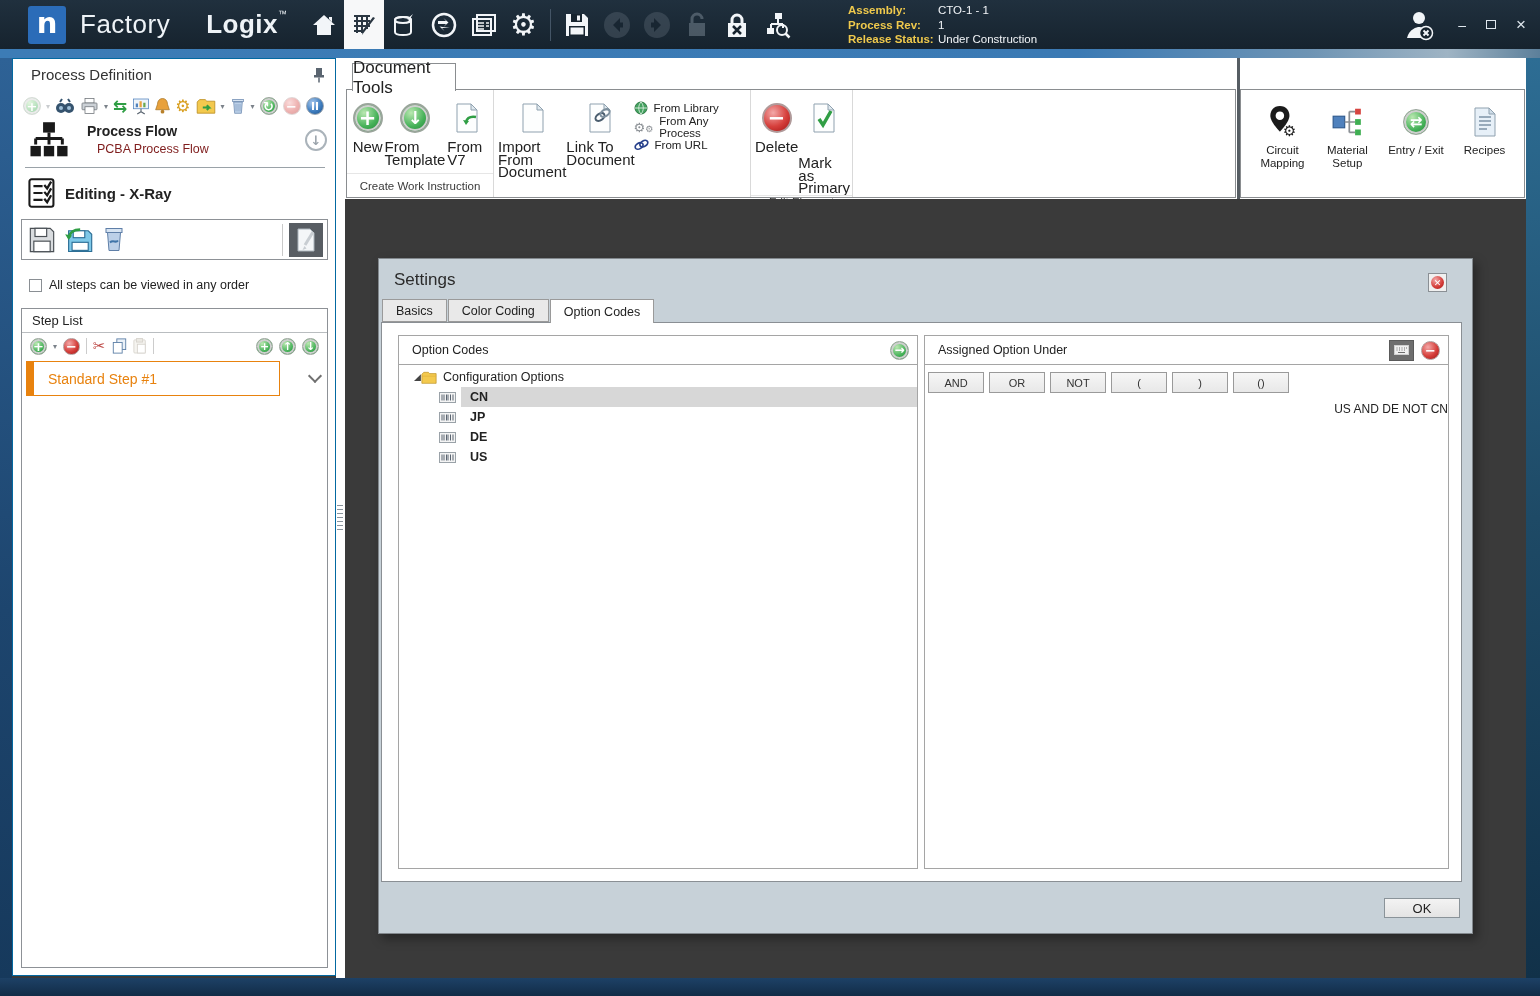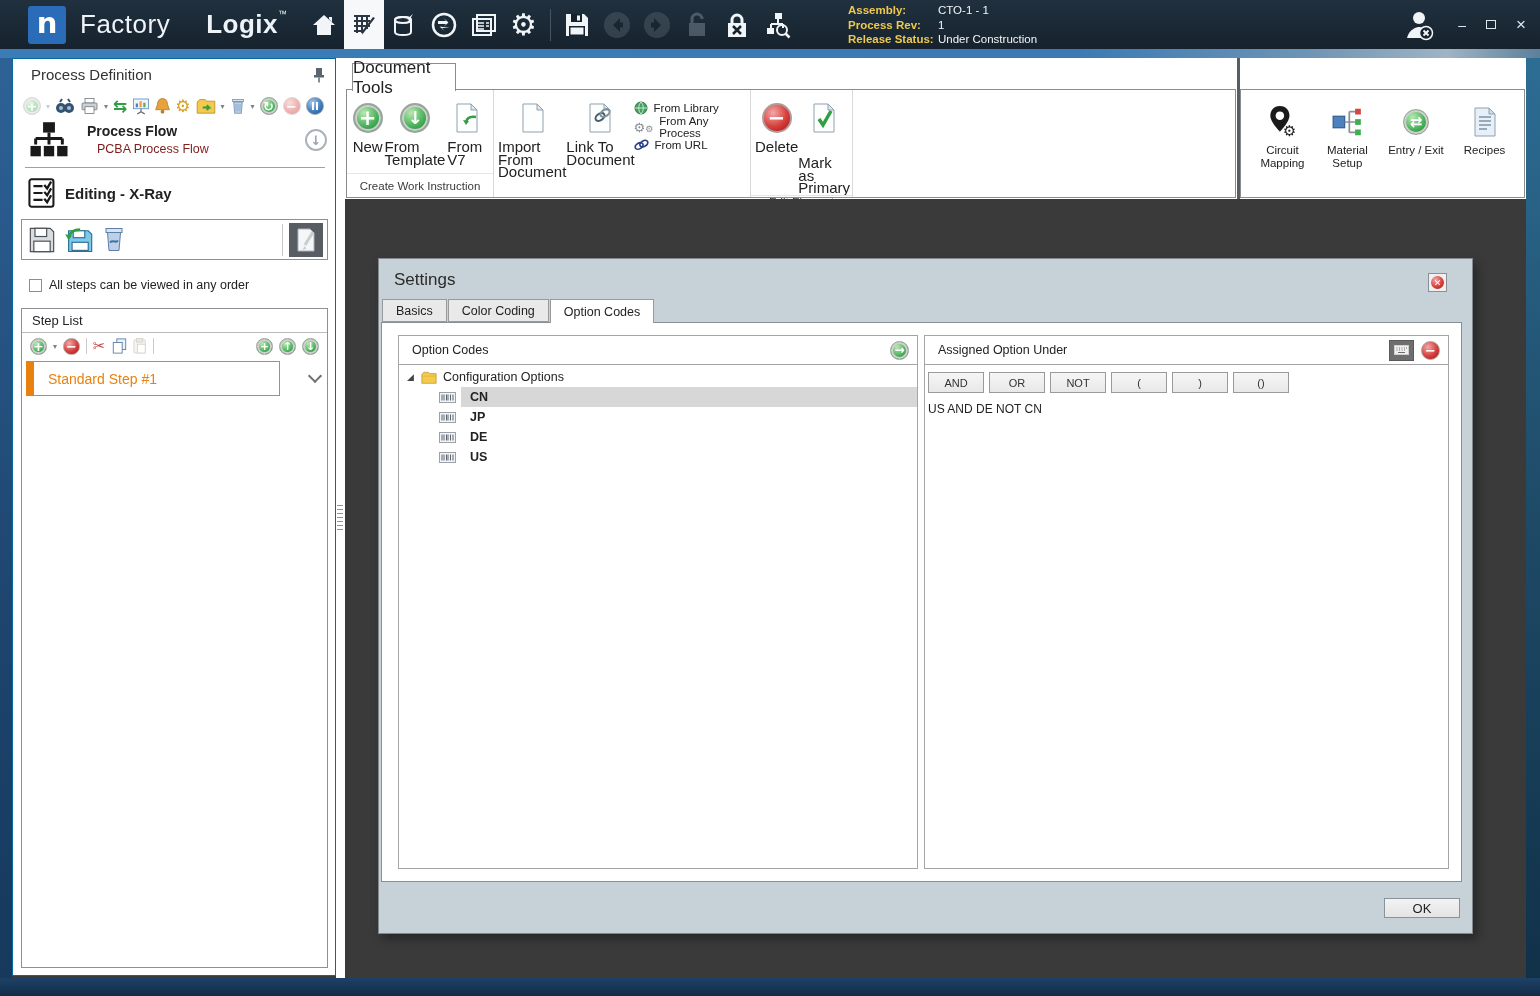--- a/index.html
+++ b/index.html
@@ -127,21 +127,21 @@
   .smallcol { display:flex; flex-direction:column; padding-top:3px; }
   .smallitem { display:flex; align-items:center; gap:6px; font-size:11.5px; color:#222; }
   .rb2item { display:flex; flex-direction:column; align-items:center; width:64px; }
   .rb2item .ric { height:44px; display:flex; align-items:center; justify-content:center; }
   .rb2item .rlb { font-size:11.5px; color:#222; text-align:center; line-height:13px; }
 
   .canvas { position:absolute; left:345px; top:199px; width:1181px; height:779px; background:#3a3a3a; }
 
   
   .dialog { position:absolute; left:378px; top:258px; width:1095px; height:676px;
-    background:#c7d1d8; border:1px solid #82888d; box-shadow:4px 5px 10px rgba(0,0,0,.35); }
+    background:#c7d1d8; border:1px solid #82888d; box-shadow:4px 5px 10px rgba(0,0,0,.35);text-align:right; }
   .dlg-title { position:absolute; left:15px; top:11px; font-size:17px; color:#2b2b2b; }
   .dlg-close { position:absolute; left:1049px; top:14px; width:19px; height:19px; background:#f0f0f0;
     border:1px solid #8a8f94; display:flex; align-items:center; justify-content:center; }
   .dlg-close .rx { width:13px; height:13px; border-radius:50%;
     background:radial-gradient(circle at 35% 30%, #f3a8a8, #d6403c 55%, #a31212);
     color:#fff; font-size:9px; font-weight:bold; display:flex; align-items:center; justify-content:center;
     font-family:"DejaVu Sans",sans-serif; }
   .dlg-tabs { position:absolute; left:3px; top:40px; display:flex; z-index:2; }
   .dtab { height:23px; padding:0 13px; background:#e9e9e9; border:1px solid #9a9a9a; margin-right:1px;
     display:flex; align-items:center; font-size:12.5px; color:#222; }

